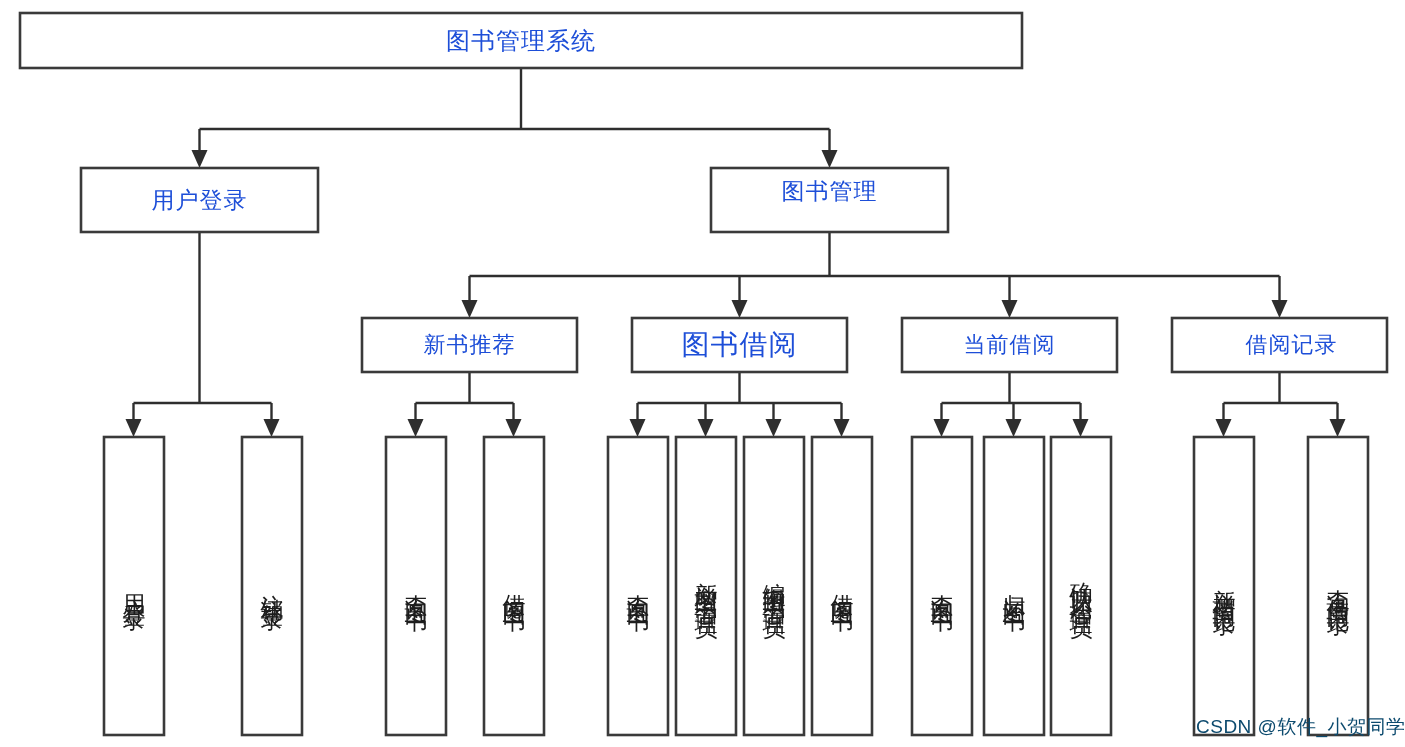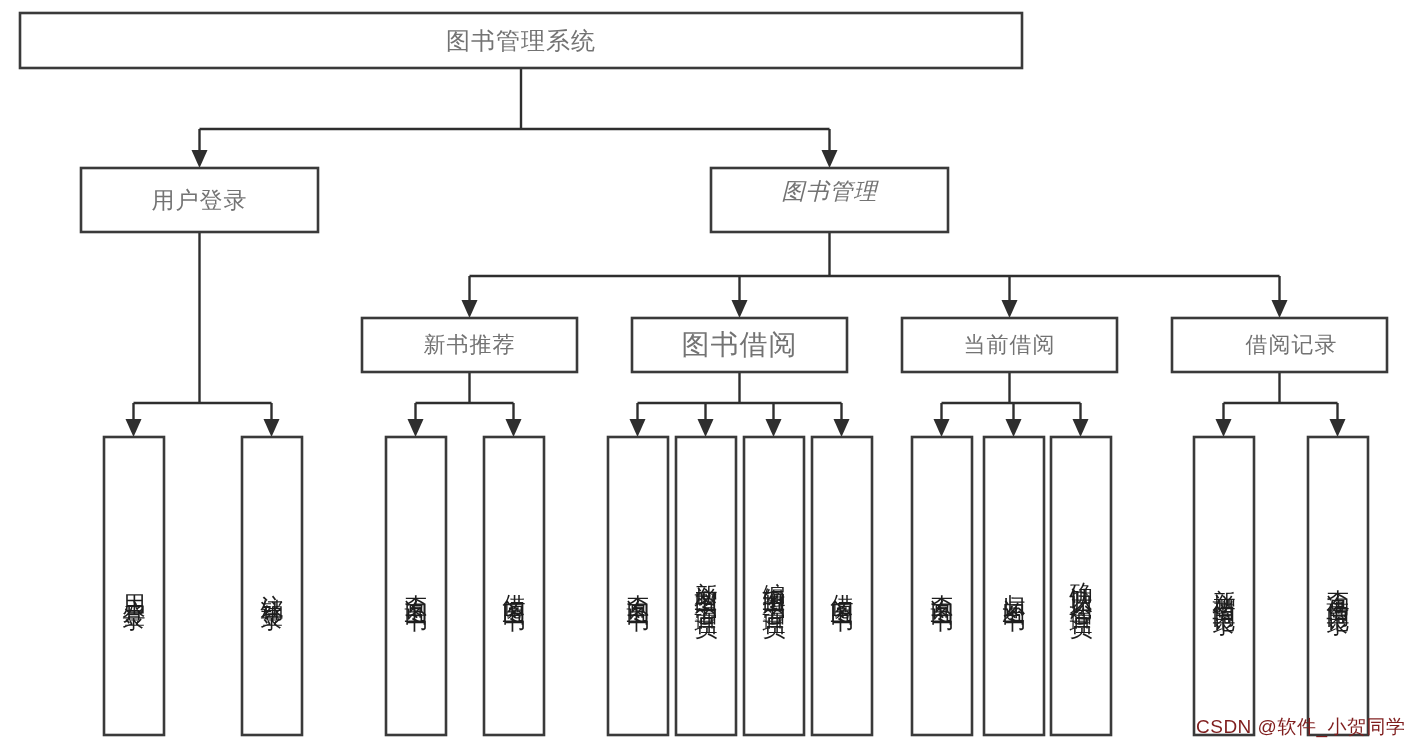--- a/index.html
+++ b/index.html
@@ -39,41 +39,41 @@
   }
   .arrowhead {
     fill: #2e2e2e;
   }
   .box-label-h {
     position: absolute;
     display: flex;
     align-items: center;
     justify-content: center;
     text-align: center;
-    color: #737373;
+    color: #1d4ed8;
     letter-spacing: 1px;
     white-space: nowrap;
     pointer-events: none;
   }
   .box-label-v {
     position: absolute;
     display: flex;
     align-items: center;
     justify-content: center;
     writing-mode: vertical-rl;
     text-orientation: upright;
     color: #1d1d1d;
     letter-spacing: 5px;
     line-height: 1;
     white-space: nowrap;
     pointer-events: none;
   }
   .watermark {
     position: absolute;
-    color: #7f1d1d;
+    color: #0c4a6e;
     font-size: 19px;
     letter-spacing: 0.5px;
     white-space: nowrap;
     pointer-events: none;
   }
 </style>
 </head>
 <body>
 
 <div id="diagram-root">
@@ -153,21 +153,21 @@
         <rect x="984" y="437" width="60" height="298" class="box-rect"></rect>
         <rect x="1051" y="437" width="60" height="298" class="box-rect"></rect>
         <rect x="1194" y="437" width="60" height="298" class="box-rect"></rect>
         <rect x="1308" y="437" width="60" height="298" class="box-rect"></rect>
       </g>
   </svg>
 
   <div id="labels-group">
       <div class="box-label-h" style="left: 20px; top: 13px; width: 1002px; height: 55px; font-size: 24px;">图书管理系统</div>
       <div class="box-label-h" style="left: 81px; top: 168px; width: 237px; height: 64px; font-size: 23px;">用户登录</div>
-      <div class="box-label-h" style="left: 711px; top: 168px; width: 237px; height: 47px; font-size: 23px; font-style: italic;">图书管理</div>
+      <div class="box-label-h" style="left: 711px; top: 168px; width: 237px; height: 47px; font-size: 23px;">图书管理</div>
       <div class="box-label-h" style="left: 362px; top: 318px; width: 215px; height: 54px; font-size: 22px;">新书推荐</div>
       <div class="box-label-h" style="left: 632px; top: 318px; width: 215px; height: 54px; font-size: 28px;">图书借阅</div>
       <div class="box-label-h" style="left: 902px; top: 318px; width: 215px; height: 54px; font-size: 22px;">当前借阅</div>
       <div class="box-label-h" style="left: 1172px; top: 318px; width: 239px; height: 54px; font-size: 22px;">借阅记录</div>
       <div class="box-label-v" style="left: 104px; top: 437px; width: 60px; height: 298px; font-size: 23px;">用户登录</div>
       <div class="box-label-v" style="left: 242px; top: 437px; width: 60px; height: 298px; font-size: 23px;">注销登录</div>
       <div class="box-label-v" style="left: 386px; top: 437px; width: 60px; height: 298px; font-size: 23px;">查询图书</div>
       <div class="box-label-v" style="left: 484px; top: 437px; width: 60px; height: 298px; font-size: 23px;">借阅图书</div>
       <div class="box-label-v" style="left: 608px; top: 437px; width: 60px; height: 298px; font-size: 23px;">查询图书</div>
       <div class="box-label-v" style="left: 676px; top: 437px; width: 60px; height: 298px; font-size: 23px;">新增图书（管理员）</div>

